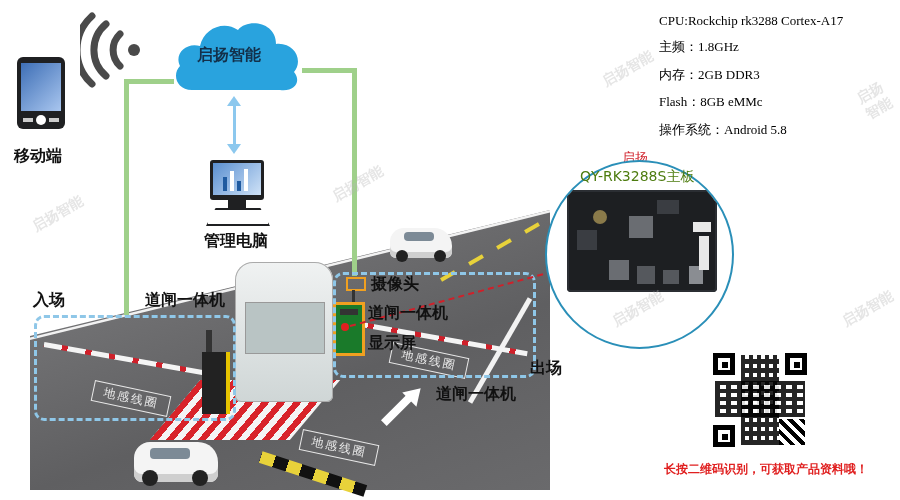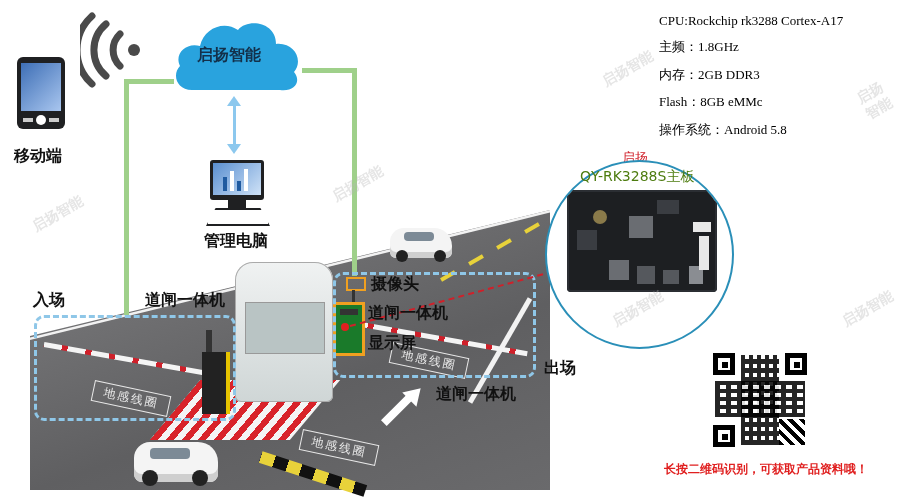--- a/index.html
+++ b/index.html
@@ -118,21 +118,21 @@
 </div>
 <div class="abs" style="left:228px;top:200px;width:18px;height:8px;background:#1f2022;"></div>
 <div class="abs" style="left:206px;top:208px;width:60px;height:14px;background:#fff;border:2px solid #1f2022;clip-path:polygon(15% 0,85% 0,100% 100%,0 100%);"></div>
 <div class="lbl" style="left:204px;top:231px;">管理电脑</div>
 
 <div class="lbl" style="left:33px;top:290px;">入场</div>
 <div class="lbl" style="left:145px;top:290px;">道闸一体机</div>
 <div class="lbl" style="left:371px;top:274px;">摄像头</div>
 <div class="lbl" style="left:368px;top:303px;">道闸一体机</div>
 <div class="lbl" style="left:368px;top:333px;">显示屏</div>
-<div class="lbl" style="left:544px;top:358px;">出场</div>
+<div class="lbl" style="left:530px;top:358px;">出场</div>
 <div class="lbl" style="left:436px;top:384px;">道闸一体机</div>
 
 <div class="spec" style="top:13px;">CPU:Rockchip rk3288 Cortex-A17</div>
 <div class="spec" style="top:38px;">主频：1.8GHz</div>
 <div class="spec" style="top:66px;">内存：2GB DDR3</div>
 <div class="spec" style="top:93px;">Flash：8GB eMMc</div>
 <div class="spec" style="top:121px;">操作系统：Android 5.8</div>
 
 <div class="abs" style="left:622px;top:149px;font-size:13px;color:#d0202a;">启扬</div>
 <div class="board-circle">

